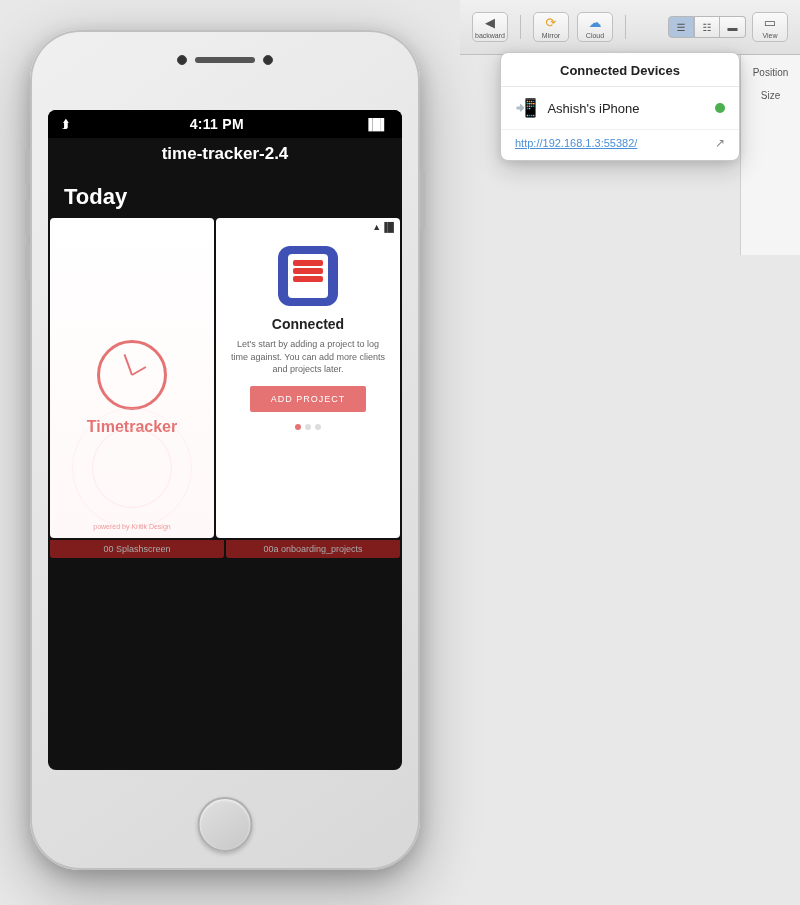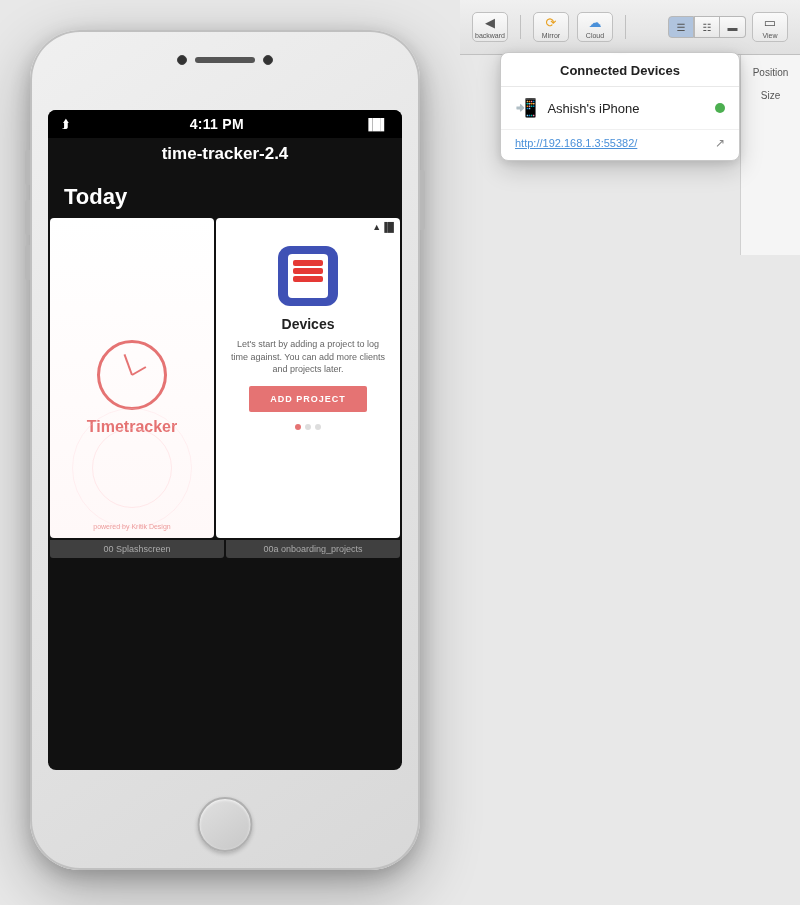--- a/index.html
+++ b/index.html
@@ -325,21 +325,21 @@
       color: #666;
       text-align: center;
       line-height: 1.4;
       padding: 0 4px;
       margin-bottom: 10px;
     }
     .add-project-btn {
       background: #e57373;
       color: #fff;
       font-size: 9px;
-      font-weight: 700;
+      font-weight: 400;
       letter-spacing: 1px;
       padding: 8px 21px;
       border-radius: 2px;
       text-transform: uppercase;
       margin-bottom: 12px;
     }
     .dots {
       display: flex;
       gap: 4px;
       margin-bottom: 10px;
@@ -372,21 +372,21 @@
 
     
     .tile-label-row {
       display: flex;
       gap: 2px;
       padding: 2px 2px 0;
       flex-shrink: 0;
     }
     .tile-label {
       flex: 1;
-      background: #404040;
+      background: #7f1d1d;
       color: #aaa;
       font-size: 9px;
       text-align: center;
       padding: 4px 2px;
       border-radius: 0 0 3px 3px;
     }
 
     
     .specs-section {
       padding: 14px 16px 8px;
@@ -638,21 +638,21 @@
           <div class="clock-bg"></div>
           <div class="clock-bg2"></div>
           <div class="powered-by">powered by Kritik Design</div>
         </div>
 
         <div class="tile onboard-tile">
           <div class="mini-status">
             <span>▲▐█</span>
           </div>
           <div class="project-icon-wrap"></div>
-          <div class="onboard-title">Devices</div>
+          <div class="onboard-title">Connected</div>
           <div class="onboard-desc">Let's start by adding a project to log time against. You can add more clients and projects later.</div>
           <div class="add-project-btn">ADD PROJECT</div>
           <div class="dots">
             <div class="dot active"></div>
             <div class="dot"></div>
             <div class="dot"></div>
           </div>
         </div>
 
       </div>

